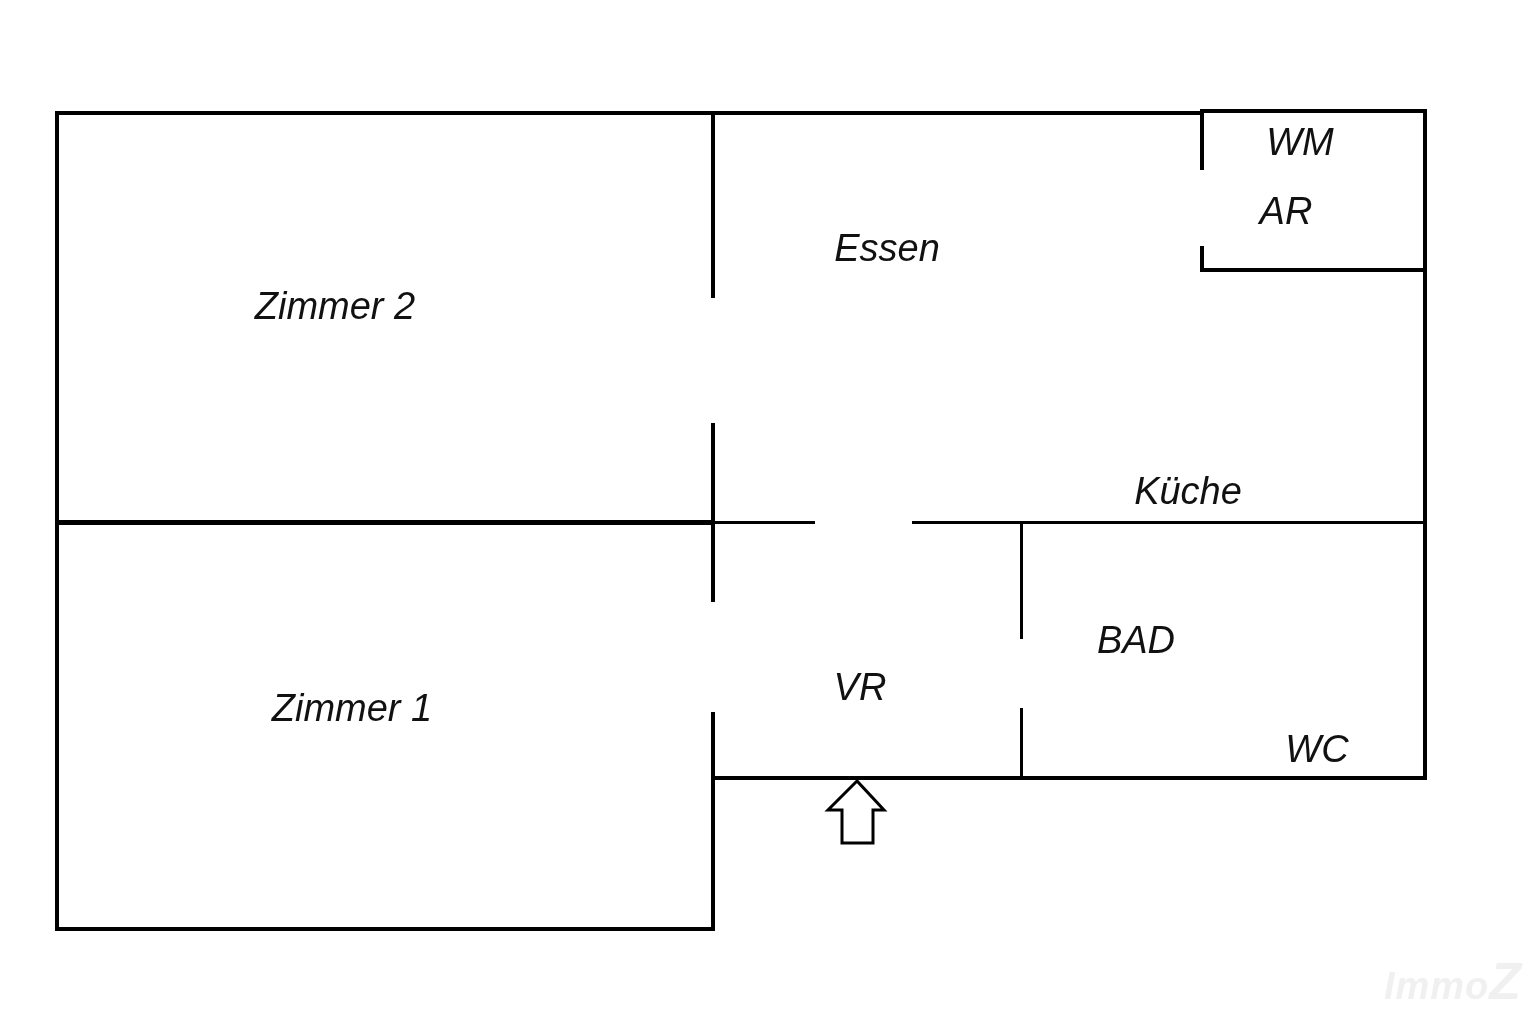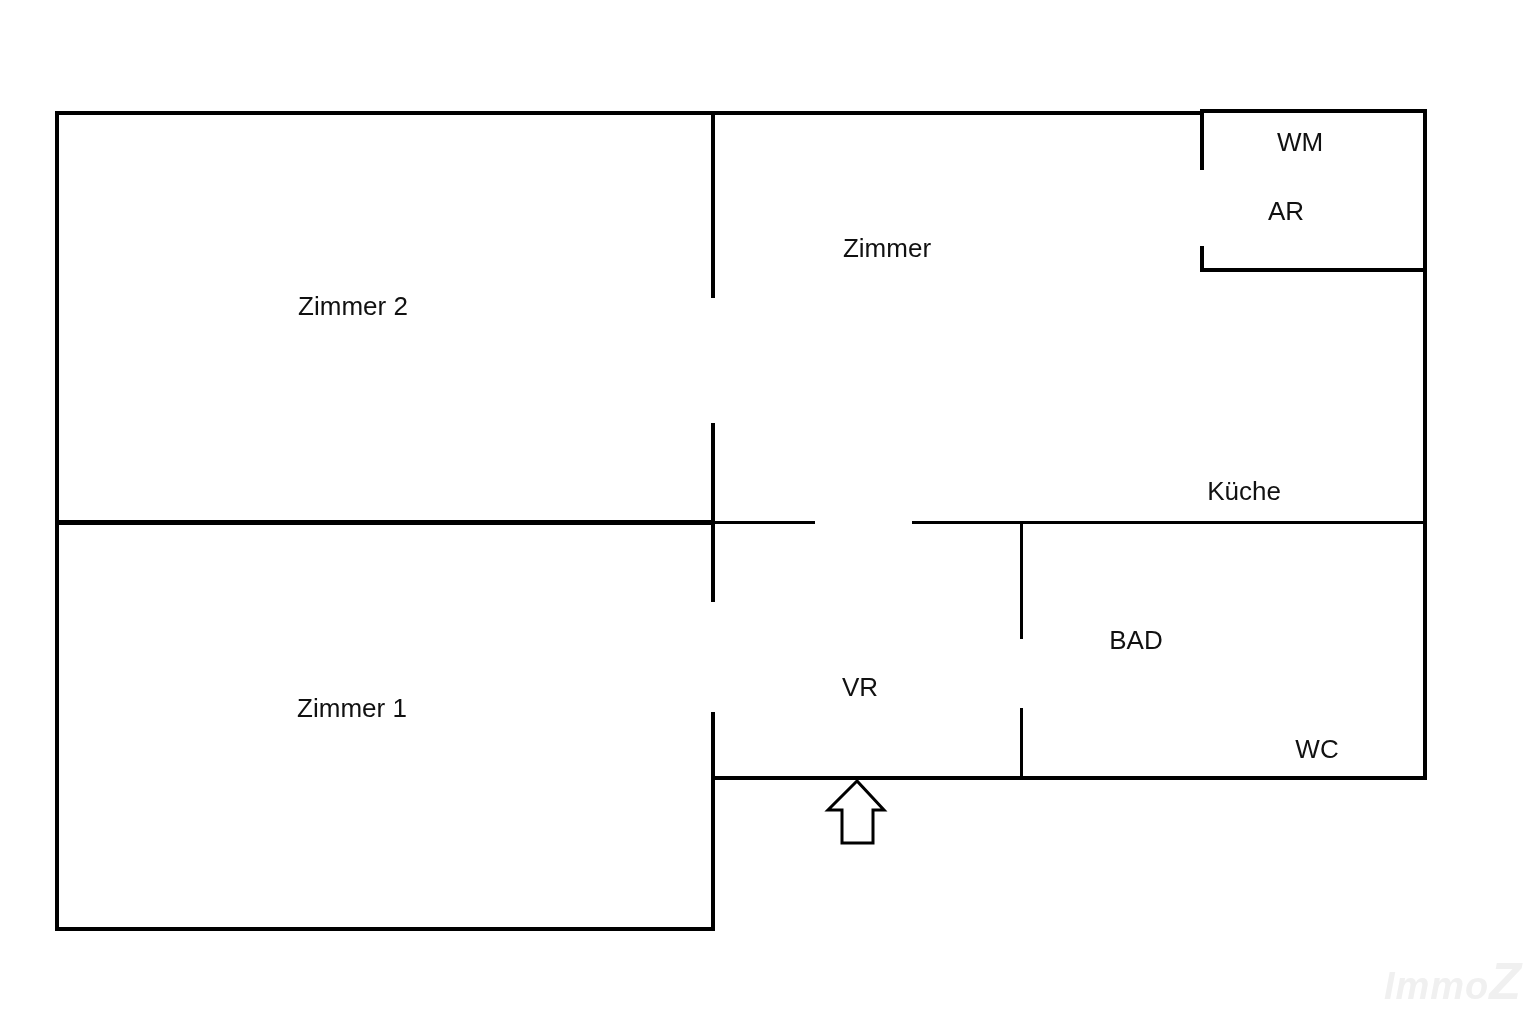--- a/index.html
+++ b/index.html
@@ -15,24 +15,25 @@
     overflow: hidden;
     font-family: "Liberation Sans", sans-serif;
   }
   .wall {
     position: absolute;
     background: var(--wall-color, #000000);
   }
   .room-label {
     position: absolute;
     transform: translate(-50%, -50%);
-    font-size: 26px;
+    font-size: 38px;
     line-height: 1;
     color: var(--label-color, #111111);
     white-space: nowrap;
+    font-style: italic;
   }
   #entrance-arrow {
     position: absolute;
     overflow: visible;
   }
   #watermark {
     position: absolute;
     right: 14px;
     bottom: 10px;
     font-style: italic;
@@ -68,22 +69,22 @@
     <div class="wall" style="left: 55px; top: 520px; width: 660px; height: 5px;"></div>
     <div class="wall" style="left: 711px; top: 111px; width: 4px; height: 187px;"></div>
     <div class="wall" style="left: 711px; top: 423px; width: 4px; height: 179px;"></div>
     <div class="wall" style="left: 711px; top: 712px; width: 4px; height: 219px;"></div>
     <div class="wall" style="left: 715px; top: 521px; width: 100px; height: 3px;"></div>
     <div class="wall" style="left: 912px; top: 521px; width: 513px; height: 3px;"></div>
     <div class="wall" style="left: 1020px; top: 524px; width: 3px; height: 115px;"></div>
     <div class="wall" style="left: 1020px; top: 708px; width: 3px; height: 70px;"></div>
     <div class="wall" style="left: 713px; top: 776px; width: 714px; height: 4px;"></div>
     <div class="wall" style="left: 55px; top: 927px; width: 660px; height: 4px;"></div>
-    <div class="room-label" style="left: 353px; top: 306px;">Zimmer 2</div>
+    <div class="room-label" style="left: 335px; top: 306px;">Zimmer 2</div>
     <div class="room-label" style="left: 352px; top: 708px;">Zimmer 1</div>
-    <div class="room-label" style="left: 887px; top: 248px;">Zimmer</div>
-    <div class="room-label" style="left: 1244px; top: 491px;">Küche</div>
+    <div class="room-label" style="left: 887px; top: 248px;">Essen</div>
+    <div class="room-label" style="left: 1188px; top: 491px;">Küche</div>
     <div class="room-label" style="left: 1136px; top: 608px; margin-top: 32px;">BAD</div>
     <div class="room-label" style="left: 1317px; top: 749px;">WC</div>
     <div class="room-label" style="left: 820px; top: 687px; margin-left: 40px;">VR</div>
     <div class="room-label" style="left: 1300px; top: 142px;">WM</div>
     <div class="room-label" style="left: 1286px; top: 211px;">AR</div>
   </div>
 
 </body></html>

